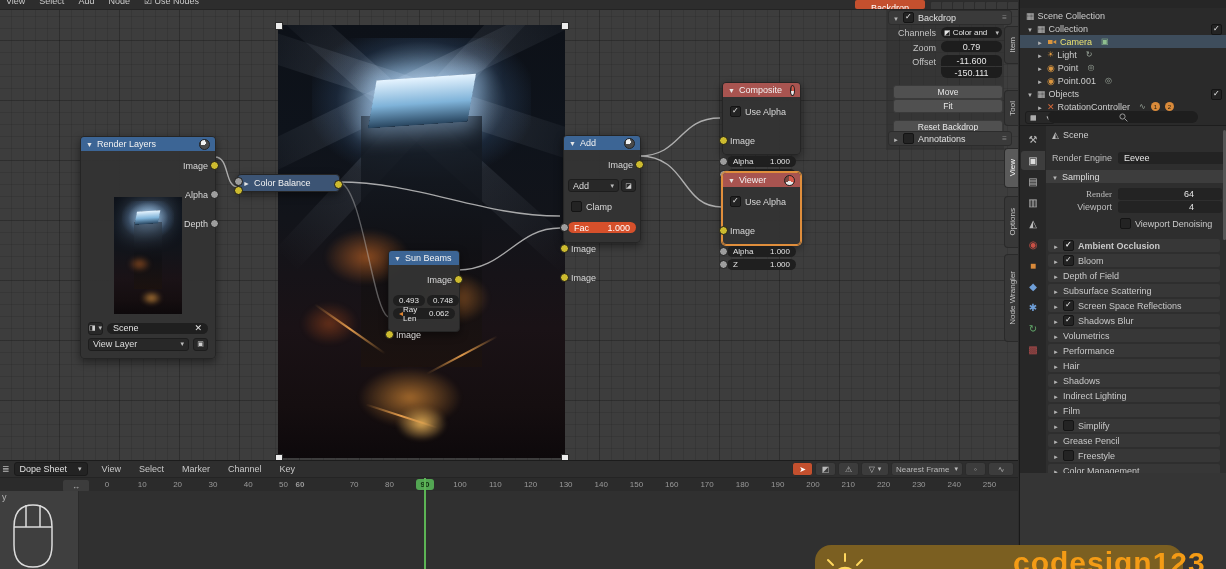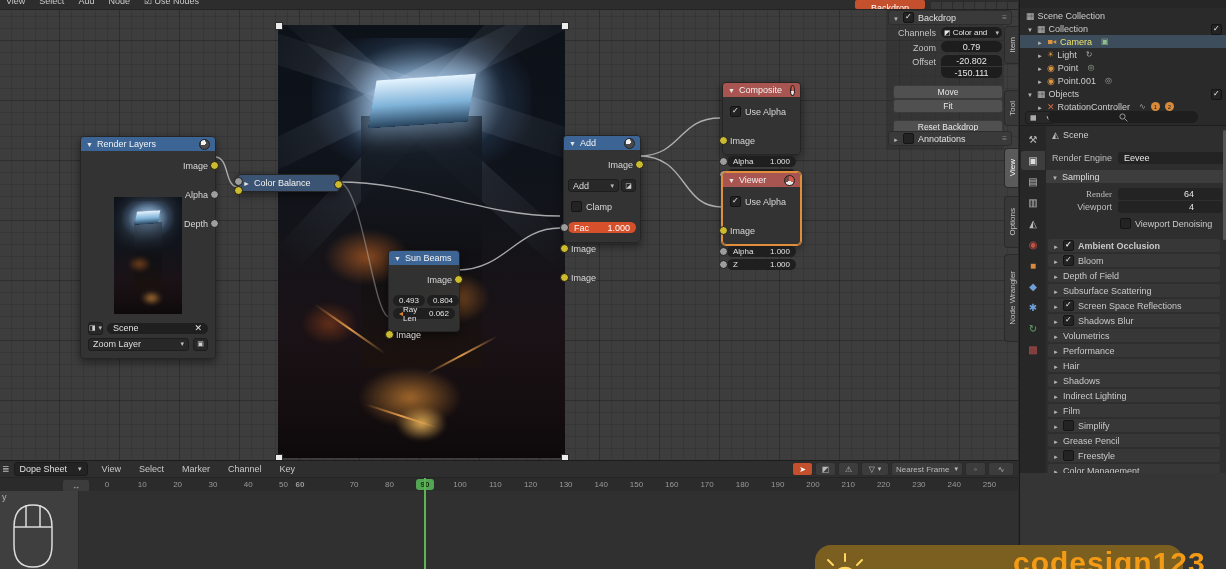--- a/index.html
+++ b/index.html
@@ -218,21 +218,21 @@
       </div>
       <div class="r" style="top:183px;position:absolute;width:100%;box-sizing:border-box;">
         <span class="ibtn dda">◨</span>
         <span class="fld" style="justify-content:space-between;">
           <span>Scene</span>
             <span>✕</span>
         </span>
       </div>
       <div class="r" style="top:199px;position:absolute;width:100%;box-sizing:border-box;">
         <span class="dd dda" style="flex:1;">
-            <span>Zoom Layer</span>
+            <span>View Layer</span>
           </span>
         <span class="ibtn">▣</span>
       </div>
     </div>
 
     <div class="node" style="left:237px;top:164px;width:101px;height:16px;background:#3c5474;border-radius:4px;">
       <div class="nh" style="background:transparent;height:16px;">
         <span class="tri">►</span>
         <span>Color Balance</span>
       </div>
@@ -245,21 +245,21 @@
       <div class="nh">
           <span class="tri">▼</span>
         <span>Sun Beams</span>
         </div>
       <div class="r out">
           <span>Image</span>
           <span class="sock y sr"></span>
         </div>
       <div class="r" style="gap:2px;padding:0 4px;">
         <span class="fld c" style="font-size:8px;">0.493</span>
-        <span class="fld c" style="font-size:8px;">0.804</span>
+        <span class="fld c" style="font-size:8px;">0.748</span>
       </div>
       <div class="r" style="padding:0 4px;">
         <span class="fld" style="font-size:8px;">
           <span style="color:#e0852f;">◂</span>
             <span>Ray Len</span>
             <span>0.062</span>
         </span>
       </div>
       <div class="r">
           <span>Image</span>
@@ -375,21 +375,21 @@
       <span class="grip">≡</span>
     </div>
     <div class="plabel" style="left:880px;top:18px;width:56px;">Channels</div>
     <div class="pfield dda" style="left:941px;top:17px;width:61px;justify-content:flex-start;gap:2px;padding:0 3px;box-sizing:border-box;">
       <span style="font-size:7px;">◩</span>
       <span style="font-size:8px;overflow:hidden;white-space:nowrap;">Color and …</span>
     </div>
     <div class="plabel" style="left:880px;top:33px;width:56px;">Zoom</div>
     <div class="pfield" style="left:941px;top:31px;width:61px;">0.79</div>
     <div class="plabel" style="left:880px;top:47px;width:56px;">Offset</div>
-    <div class="pfield" style="left:941px;top:45px;width:61px;border-radius:6px 6px 0 0;">-20.802</div>
+    <div class="pfield" style="left:941px;top:45px;width:61px;border-radius:6px 6px 0 0;">-11.600</div>
     <div class="pfield" style="left:941px;top:57px;width:61px;border-radius:0 0 6px 6px;">-150.111</div>
     <div class="pbtn" style="left:893px;top:75px;width:108px;">Move</div>
     <div class="pbtn" style="left:893px;top:89px;width:108px;">Fit</div>
     <div class="pbtn" style="left:893px;top:110px;width:108px;">Reset Backdrop</div>
     <div class="phead" style="left:888px;top:121px;width:114px;">
       <span class="exp"></span>
       <span class="cbx"></span>
       <span>Annotations</span>
       <span class="grip">≡</span>
     </div>

